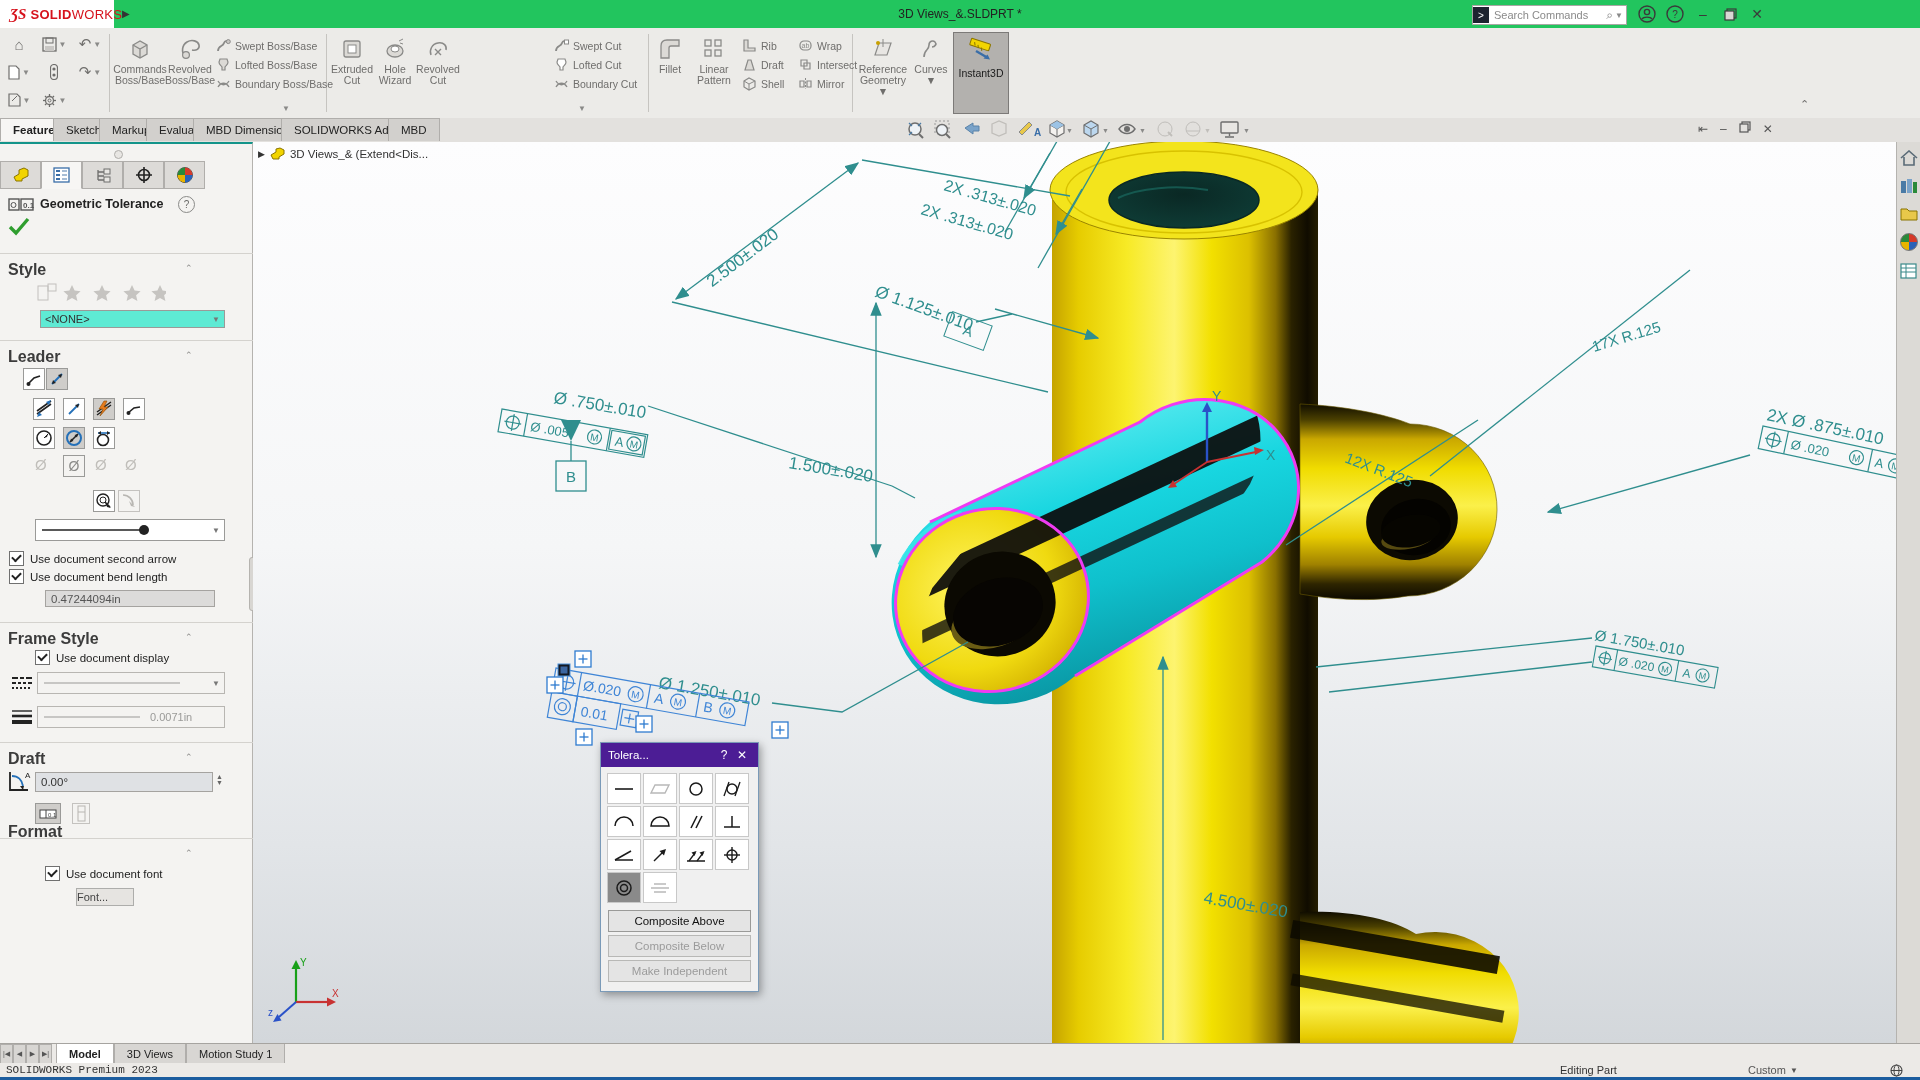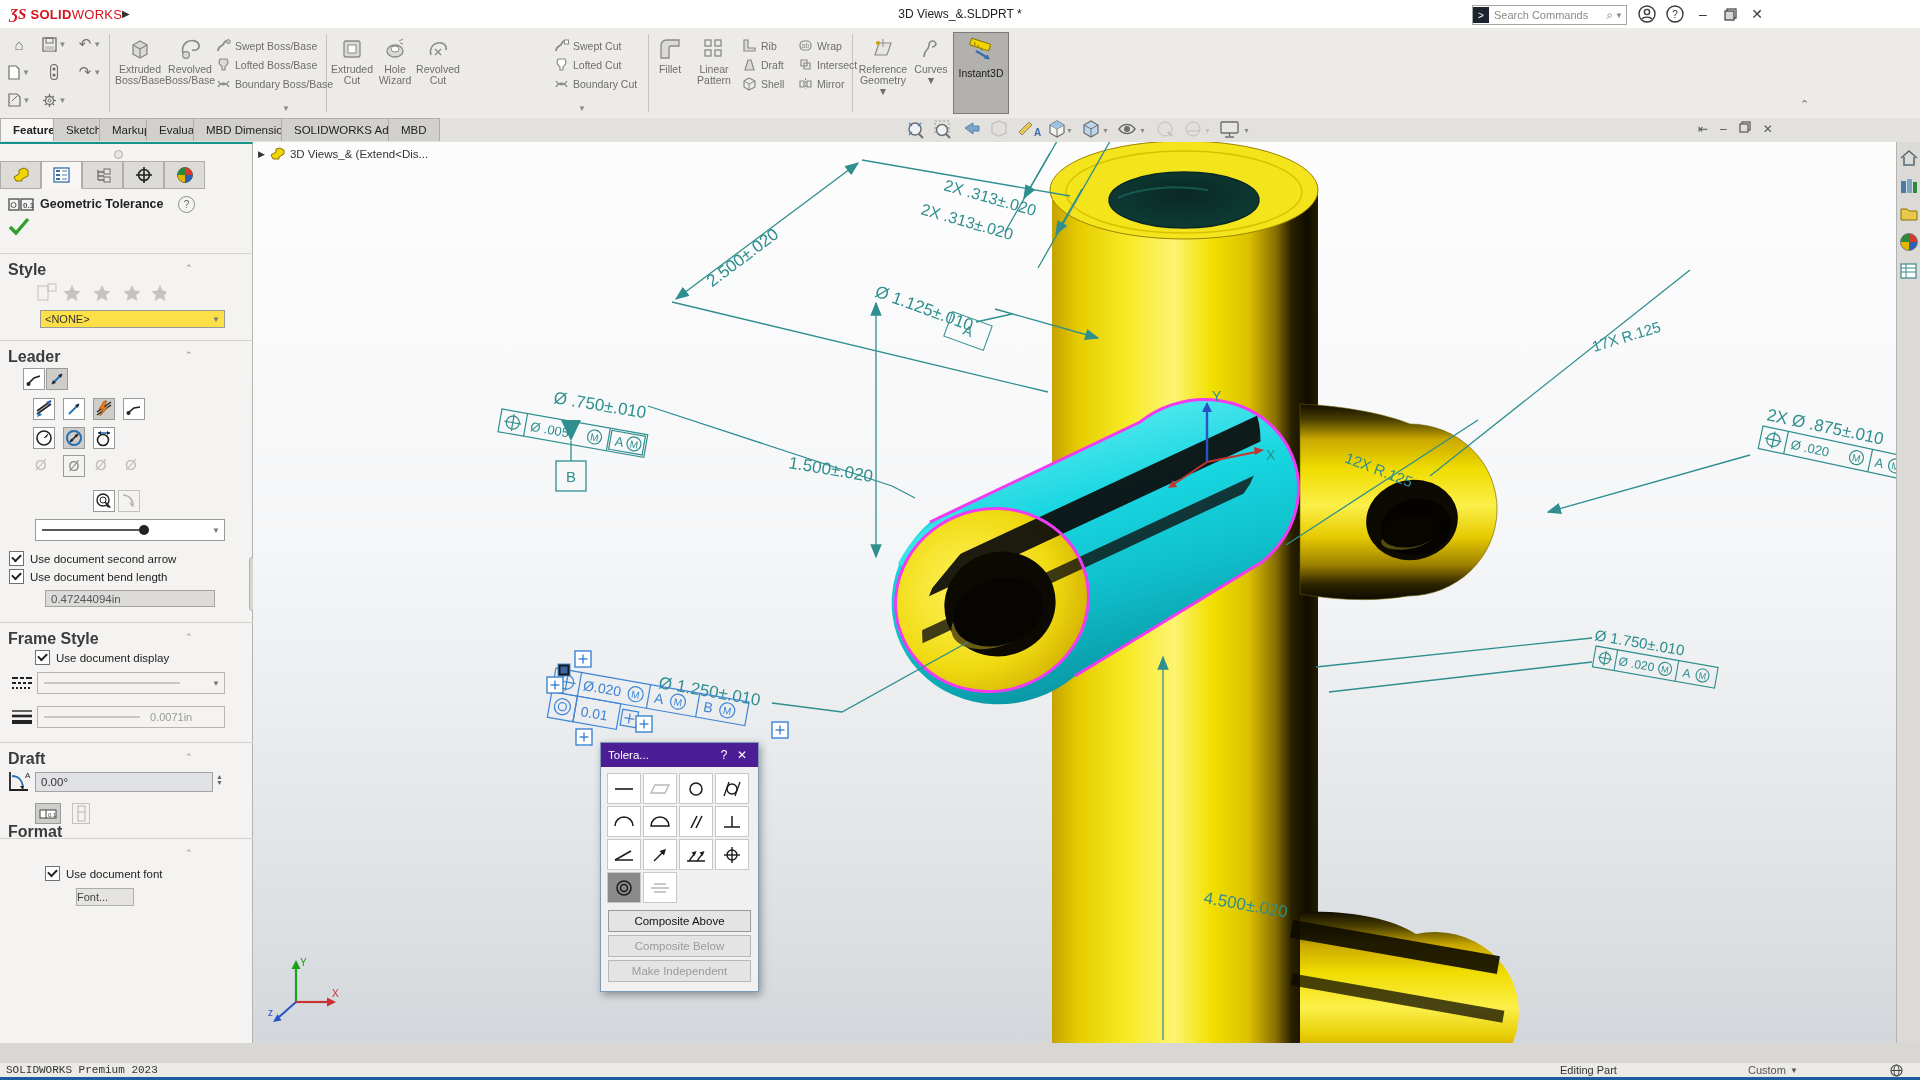--- a/index.html
+++ b/index.html
@@ -1,19 +1,19 @@
 <!DOCTYPE html>
 <html><head>
 <meta charset="utf-8">
 <style>
   html,body{margin:0;padding:0;background:#9a9a9a;}
   .app{position:relative;width:1920px;height:1080px;background:#d9d7d4;font-family:"Liberation Sans",sans-serif;overflow:hidden;font-size:11px;color:#333;}
   .abs{position:absolute;}
   
-  .titlebar{position:absolute;left:0;top:0;width:1920px;height:28px;background:#ffffff;}
+  .titlebar{position:absolute;left:0;top:0;width:1920px;height:28px;background:#22c55e;}
   .logo{position:absolute;left:0;top:0;width:114px;height:28px;background:#fff;display:flex;align-items:center;padding-left:10px;box-sizing:border-box;}
   .logo .ds{color:#d6121c;font-style:italic;font-weight:bold;font-size:15px;margin-right:4px;font-family:"Liberation Serif",serif;}
   .logo .solid{color:#d6121c;font-weight:bold;font-size:13px;letter-spacing:.3px;}
   .logo .works{color:#d6121c;font-size:13px;letter-spacing:.3px;}
   .flyout-arrow{position:absolute;left:122px;top:8px;color:#333;font-size:10px;}
   .wtitle{position:absolute;left:0;right:0;top:7px;text-align:center;font-size:12px;color:#222;}
   .searchbox{position:absolute;left:1472px;top:5px;width:153px;height:18px;background:#fff;border:1px solid #a9a7a4;display:flex;align-items:center;}
   .searchbox .term{width:16px;height:16px;background:#1d2430;color:#fff;font-size:10px;display:flex;align-items:center;justify-content:center;margin-right:5px;}
   .searchbox .ph{color:#8a8a8a;font-size:11px;flex:1;}
   .searchbox .mag{color:#8a8a8a;font-size:12px;margin-right:2px;}
@@ -49,21 +49,21 @@
   .pm-header{position:absolute;left:8px;top:53px;display:flex;align-items:center;gap:6px;font-size:12.5px;font-weight:bold;color:#222;}
   .pm-help{position:absolute;left:178px;top:52px;width:15px;height:15px;border-radius:50%;border:1px solid #8a8a88;color:#6a6a68;font-size:10px;display:flex;align-items:center;justify-content:center;}
   .pm-div{position:absolute;left:0;width:253px;height:1px;background:#d4d2ce;}
   .sec-h{position:absolute;left:8px;font-size:16px;font-weight:bold;color:#3c3c3c;}
   .sec-ch{position:absolute;left:185px;color:#8a8a88;font-size:9px;}
   .ibtn{position:absolute;width:22px;height:22px;border:1px solid #9a9a98;background:#fff;box-sizing:border-box;display:flex;align-items:center;justify-content:center;}
   .ibtn.sel{background:#cfcdca;}
   .ibtn.dis{border-color:#c4c2bf;background:#f4f3f1;}
   .combo{position:absolute;background:#fff;border:1px solid #9a9a98;box-sizing:border-box;display:flex;align-items:center;padding:0 4px;}
   .combo .dd{margin-left:auto;font-size:8px;color:#777;}
-  .combo.gray{background:#fde047;}
+  .combo.gray{background:#5eead4;}
   .cb{position:absolute;display:flex;align-items:center;gap:6px;font-size:11.5px;color:#222;}
   .cb .box{width:13px;height:13px;border:1px solid #707070;background:#fff;position:relative;}
   .cb .box i{position:absolute;left:2px;top:2px;width:7px;height:4px;border-left:2px solid #222;border-bottom:2px solid #222;transform:rotate(-45deg);}
   .field{position:absolute;background:#dcdbda;border:1px solid #a5a3a0;box-sizing:border-box;display:flex;align-items:center;padding:0 5px;color:#555;font-size:11.5px;}
   .spin{position:absolute;display:flex;flex-direction:column;font-size:7px;color:#666;line-height:6px;}
   .pbtn{position:absolute;background:#e6e4e1;border:1px solid #adadab;box-sizing:border-box;display:flex;align-items:center;justify-content:flex-start;font-size:11px;color:#444;}
   .splitter{position:absolute;left:249px;top:415px;width:8px;height:52px;background:#d8d6d2;border:1px solid #b5b3af;border-radius:3px;}
   
   .viewport{position:absolute;left:253px;top:0;width:1643px;height:901px;background:linear-gradient(#fdfdfe 0%,#f5f6f7 45%,#e2e5e8 78%,#d3d7db 100%);overflow:hidden;}
   .crumb{position:absolute;left:5px;top:5px;display:flex;align-items:center;gap:5px;font-size:11.5px;color:#333;}
@@ -195,21 +195,21 @@
     <div class="rdiv" style="left:1008px"></div>
 
     <div class="rgroup" style="left:112px;width:214px">
       <div class="bigbtn" style="left:2px">
         <span class="bico">
             <svg width="26" height="26" viewBox="0 0 26 26">
               <path d="M6,9 L13,5 L20,9 L20,18 L13,22 L6,18 Z" fill="#dcdad6" stroke="#8a8a88" stroke-width="1.3"></path>
               <path d="M6,9 L13,13 L20,9 M13,13 L13,22" fill="none" stroke="#8a8a88" stroke-width="1.3"></path>
             </svg>
           </span>
-        <span>Extruded Boss/Base</span>
+        <span>Commands Boss/Base</span>
       </div>
       <div class="bigbtn" style="left:52px">
         <span class="bico">
             <svg width="26" height="26" viewBox="0 0 26 26">
               <path d="M8,20 C4,16 5,9 10,6 C15,3 21,5 22,9 C23,13 19,15 15,14" fill="none" stroke="#8a8a88" stroke-width="1.6"></path>
               <circle cx="9" cy="19" r="3.4" fill="#dcdad6" stroke="#8a8a88" stroke-width="1.2"></circle>
             </svg>
           </span>
         <span>Revolved Boss/Base</span>
       </div>
@@ -1143,20 +1143,35 @@
         </div>
       <div class="dlg-btn dis">
           <span>Composite Below</span>
         </div>
       <div class="dlg-btn dis">
           <span>Make Independent</span>
         </div>
     </div>
   </div>
 
+  <div class="modeltabs">
+    <div class="navbtn">|◀</div>
+    <div class="navbtn">◀</div>
+    <div class="navbtn">▶</div>
+    <div class="navbtn">▶|</div>
+    <div class="mtab active" style="margin-left:4px">
+        <span>Model</span>
+      </div>
+    <div class="mtab">
+        <span>3D Views</span>
+      </div>
+    <div class="mtab">
+        <span>Motion Study 1</span>
+      </div>
+  </div>
 
   <div class="statusbar">
     <span class="left">SOLIDWORKS Premium 2023</span>
     <span class="edit">Editing Part</span>
     <span class="custom">
       <span>Custom</span>
       <span style="font-size:8px">▼</span>
     </span>
     <span class="globe">
       <svg width="13" height="13" viewBox="0 0 13 13">

